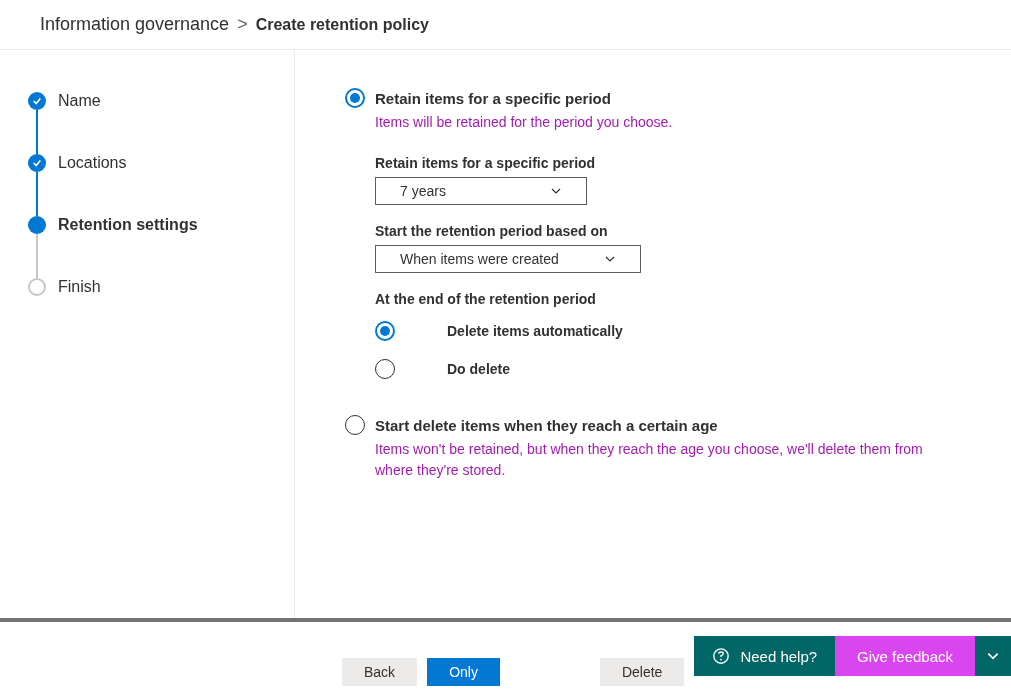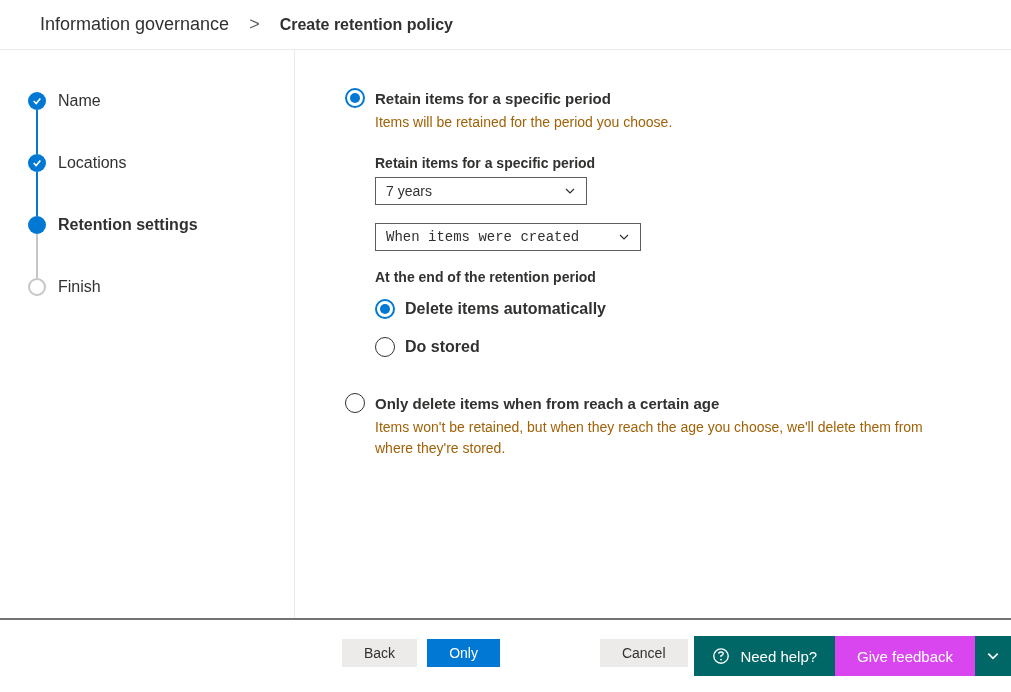--- a/index.html
+++ b/index.html
@@ -13,21 +13,21 @@
       position: relative;
       overflow: hidden;
     }
     
     
     .breadcrumb-bar {
       padding: 14px 0 14px 40px;
       border-bottom: 1px solid #edebe9;
       display: flex;
       align-items: center;
-      gap: 20px;
+      gap: 8px;
     }
     .breadcrumb-link {
       font-size: 18px;
       color: #323130;
       font-weight: 400;
     }
     .breadcrumb-sep {
       font-size: 18px;
       color: #605e5c;
     }
@@ -129,68 +129,69 @@
       border-radius: 50%;
       background: #0078d4;
     }
     .option-title {
       font-size: 15px;
       font-weight: 600;
       color: #323130;
     }
     .option-desc {
       font-size: 14px;
-      color: #a16207;
+      color: #a21caf;
       margin-left: 30px;
       margin-top: 3px;
       line-height: 1.5;
     }
     
     .sub-section {
       margin-left: 30px;
       margin-top: 22px;
     }
     .field-label {
       font-size: 14px;
       font-weight: 600;
       color: #323130;
       margin-bottom: 6px;
     }
     .select-box {
       border: 1px solid #605e5c;
-      padding: 5px 10px;
+      padding: 5px 24px;
       display: flex;
       align-items: center;
       justify-content: space-between;
       background: #fff;
       cursor: pointer;
       margin-bottom: 18px;
     }
     .select-box.w1 { width: 212px; }
-    .select-box.w2 { width: 266px; font-family: Liberation Mono, monospace; }
+    .select-box.w2 { width: 266px; }
     .select-value { font-size: 14px; }
     .chevron-icon { width: 12px; height: 12px; }
     
     .sub-radio-group { margin-top: 14px; }
     .sub-radio-item {
       display: flex;
       align-items: center;
       gap: 10px;
       margin-bottom: 18px;
     }
     .sub-radio-label {
-      font-size: 16px;
+      font-size: 14px;
       font-weight: 600;
       color: #323130;
+      margin-left: 42px;
     }
     
     
     .footer {
-      border-top: 2px solid #737373;
-      padding: 19px 0 0 342px;
+      border-top: 4px solid #737373;
+      padding: 36px 0 0 342px;
       display: flex;
       gap: 10px;
       align-items: center;
     }
     .btn {
       padding: 6px 22px;
       font-size: 14px;
       border: none;
       cursor: pointer;
       font-family: inherit;
@@ -297,57 +298,58 @@
 
       <div class="sub-section">
         <div class="field-label">Retain items for a specific period</div>
         <div class="select-box w1">
           <span class="select-value">7 years</span>
           <svg class="chevron-icon" viewBox="0 0 12 12">
               <path d="M2 4 L6 8 L10 4" stroke="#323130" stroke-width="1.2" fill="none"></path>
             </svg>
         </div>
 
+        <div class="field-label">Start the retention period based on</div>
         <div class="select-box w2">
           <span class="select-value">When items were created</span>
           <svg class="chevron-icon" viewBox="0 0 12 12">
               <path d="M2 4 L6 8 L10 4" stroke="#323130" stroke-width="1.2" fill="none"></path>
             </svg>
         </div>
 
         <div class="field-label">At the end of the retention period</div>
         <div class="sub-radio-group">
           <div class="sub-radio-item">
             <div class="radio selected"></div>
             <span class="sub-radio-label">Delete items automatically</span>
           </div>
           <div class="sub-radio-item">
             <div class="radio"></div>
-            <span class="sub-radio-label">Do stored</span>
+            <span class="sub-radio-label">Do delete</span>
           </div>
         </div>
       </div>
     </div>
 
 
     <div class="option-group" style="margin-top:36px;">
       <div class="option-header">
         <div class="radio"></div>
-        <span class="option-title">Only delete items when from reach a certain age</span>
+        <span class="option-title">Start delete items when they reach a certain age</span>
       </div>
       <div class="option-desc">Items won't be retained, but when they reach the age you choose, we'll delete them from where they're stored.</div>
     </div>
 
   </div>
 </div>
 
 <div class="footer">
   <button class="btn btn-secondary">Back</button>
   <button class="btn btn-primary">Only</button>
-  <button class="btn btn-secondary btn-cancel">Cancel</button>
+  <button class="btn btn-secondary btn-cancel">Delete</button>
 </div>
 
 <div class="help-bar">
   <div class="help-btn">
     <svg viewBox="0 0 20 20">
         <circle cx="10" cy="10" r="8" stroke="#fff" stroke-width="1.5" fill="none"></circle>
         <path d="M7.5 7.5 Q7.5 5.5 10 5.5 Q12.5 5.5 12.5 7.5 Q12.5 9 10 9.5 L10 11" stroke="#fff" stroke-width="1.5" fill="none"></path>
         <circle cx="10" cy="14" r="1" fill="#fff"></circle>
       </svg>
     <span>Need help?</span>

